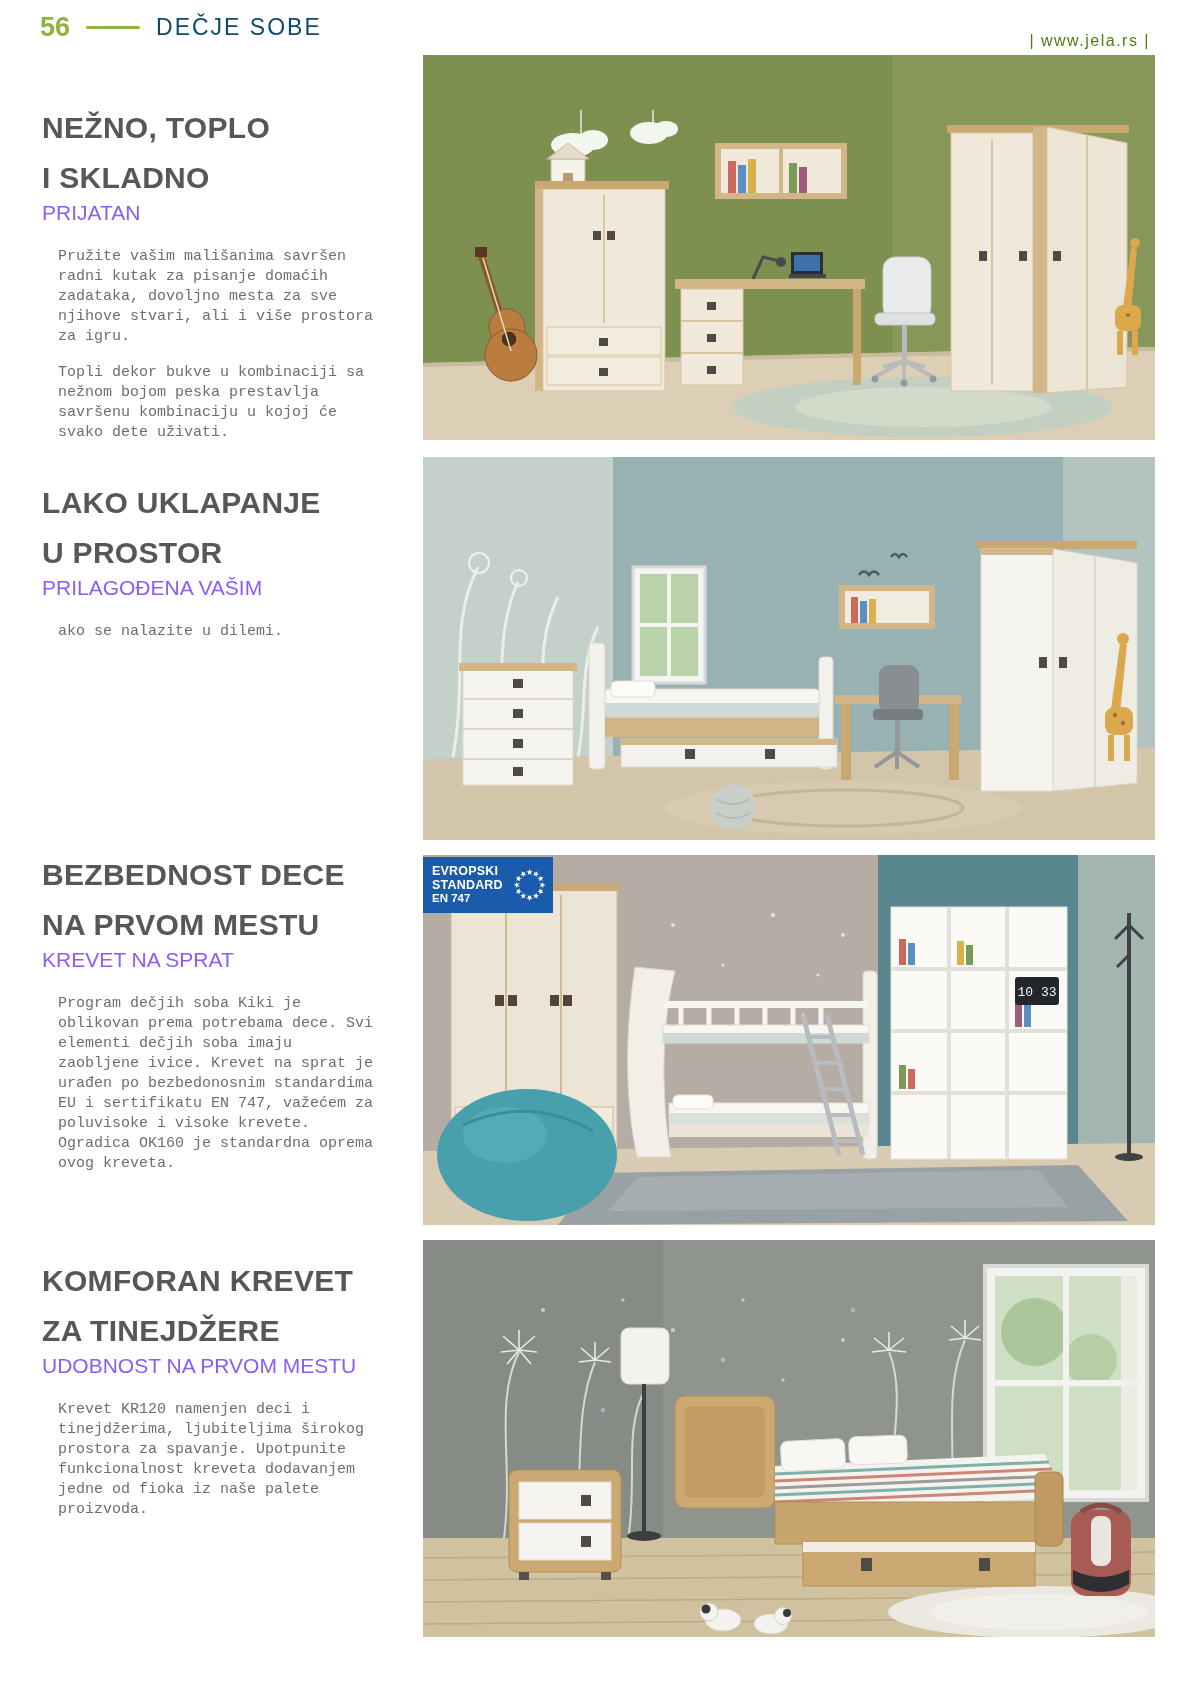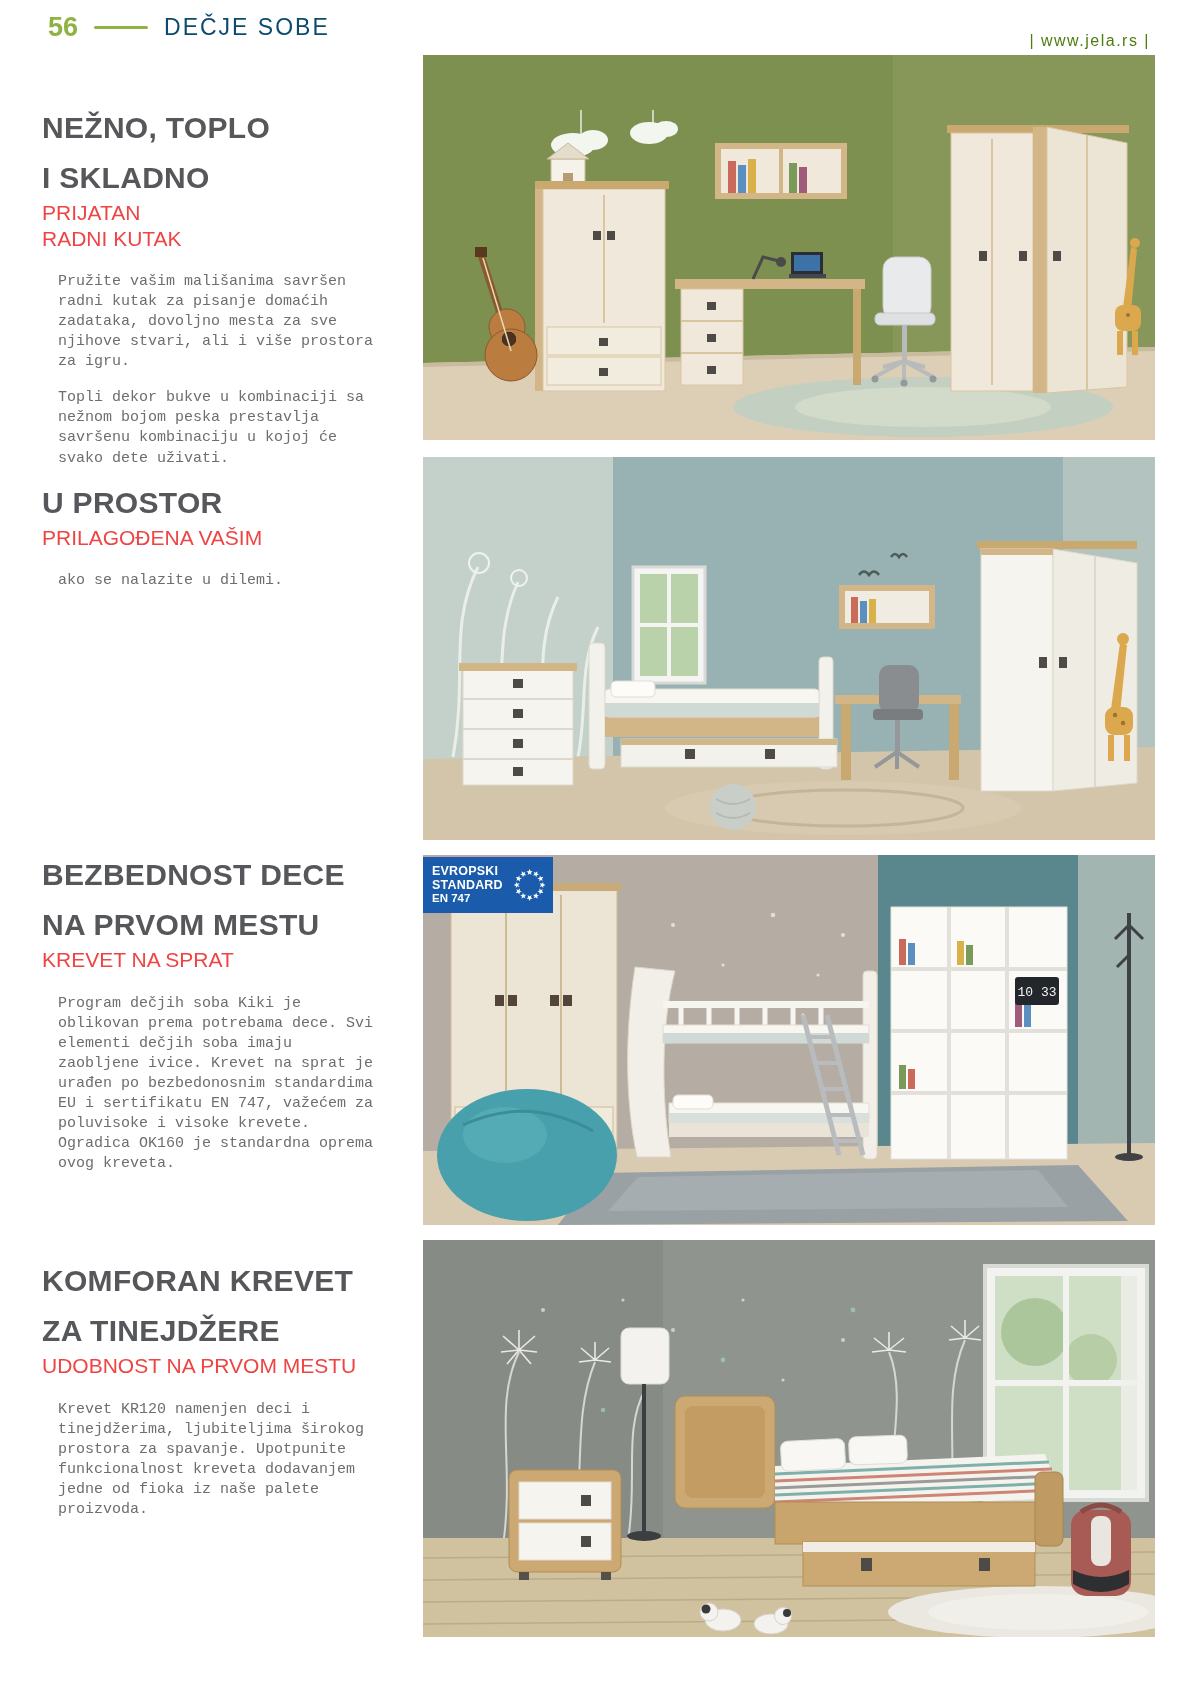--- a/index.html
+++ b/index.html
@@ -1,31 +1,31 @@
 <!DOCTYPE html>
 <html><head>
 <meta charset="utf-8">
 <style>
   html,body{margin:0;padding:0;background:#ffffff;}
   .page{position:relative;width:1200px;height:1697px;background:#ffffff;
         font-family:"Liberation Sans",sans-serif;overflow:hidden;}
 
   
-  .header-left{position:absolute;top:14px;left:48px;display:flex;align-items:center;gap:16px;}
+  .header-left{position:absolute;top:14px;left:40px;display:flex;align-items:center;gap:16px;}
   .page-num{color:#8eb343;font-size:27px;font-weight:bold;line-height:1;}
   .header-rule{width:54px;height:3px;background:#8eb343;border-radius:2px;}
   .category{color:#0c4a6e;font-size:23px;letter-spacing:2px;}
   .website{position:absolute;top:32px;right:50px;color:#4d7c0f;font-size:16px;letter-spacing:1.5px;text-decoration:none;cursor:pointer;}
 
   
   .section{position:absolute;left:42px;width:352px;}
   #sec1{top:95px;} #sec2{top:470px;} #sec3{top:842px;} #sec4{top:1248px;}
   .sec-title{color:#56575a;font-size:30px;font-weight:bold;line-height:1.14;letter-spacing:.3px;margin:0;}
   .sec-title span{display:block;margin-top:16px;}
-  .sec-sub{color:#ef4444;font-size:21px;line-height:1.2;margin-top:5px;}
+  .sec-sub{color:#8b5cf6;font-size:21px;line-height:1.2;margin-top:5px;}
   .sec-sub span{display:block;}
   .sec-body{color:#6d6e71;font-size:15px;line-height:1.34;margin-top:21px;}
   .sec-body p{margin:16px;font-family:Liberation Mono, monospace;}
 
   
   .photo{position:absolute;left:423px;width:732px;overflow:hidden;background:#e8e4da;}
   #photo1{top:55px;height:385px;}
   #photo2{top:457px;height:383px;}
   #photo3{top:855px;height:370px;}
   #photo4{top:1240px;height:397px;}
@@ -50,30 +50,30 @@
   </div>
   <span class="website">| www.jela.rs |</span>
 
   <div class="section" id="sec1">
     <h2 class="sec-title">
       <span>NEŽNO, TOPLO</span>
       <span>I SKLADNO</span>
     </h2>
     <div class="sec-sub">
       <span>PRIJATAN</span>
-      <span>RADNI  KUTAK</span>
     </div>
     <div class="sec-body">
       <p>Pružite vašim mališanima savršen radni kutak za pisanje domaćih zadataka, dovoljno mesta za sve njihove stvari, ali i više prostora za igru.</p>
       <p>Topli dekor bukve u kombinaciji sa nežnom bojom peska prestavlja savršenu kombinaciju u kojoj će svako dete uživati.</p>
     </div>
   </div>
 
   <div class="section" id="sec2">
     <h2 class="sec-title">
+      <span>LAKO UKLAPANJE</span>
       <span>U PROSTOR</span>
     </h2>
     <div class="sec-sub">
       <span>PRILAGOĐENA VAŠIM</span>
     </div>
     <div class="sec-body">
       <p>ako se nalazite u dilemi.</p>
     </div>
   </div>
 

